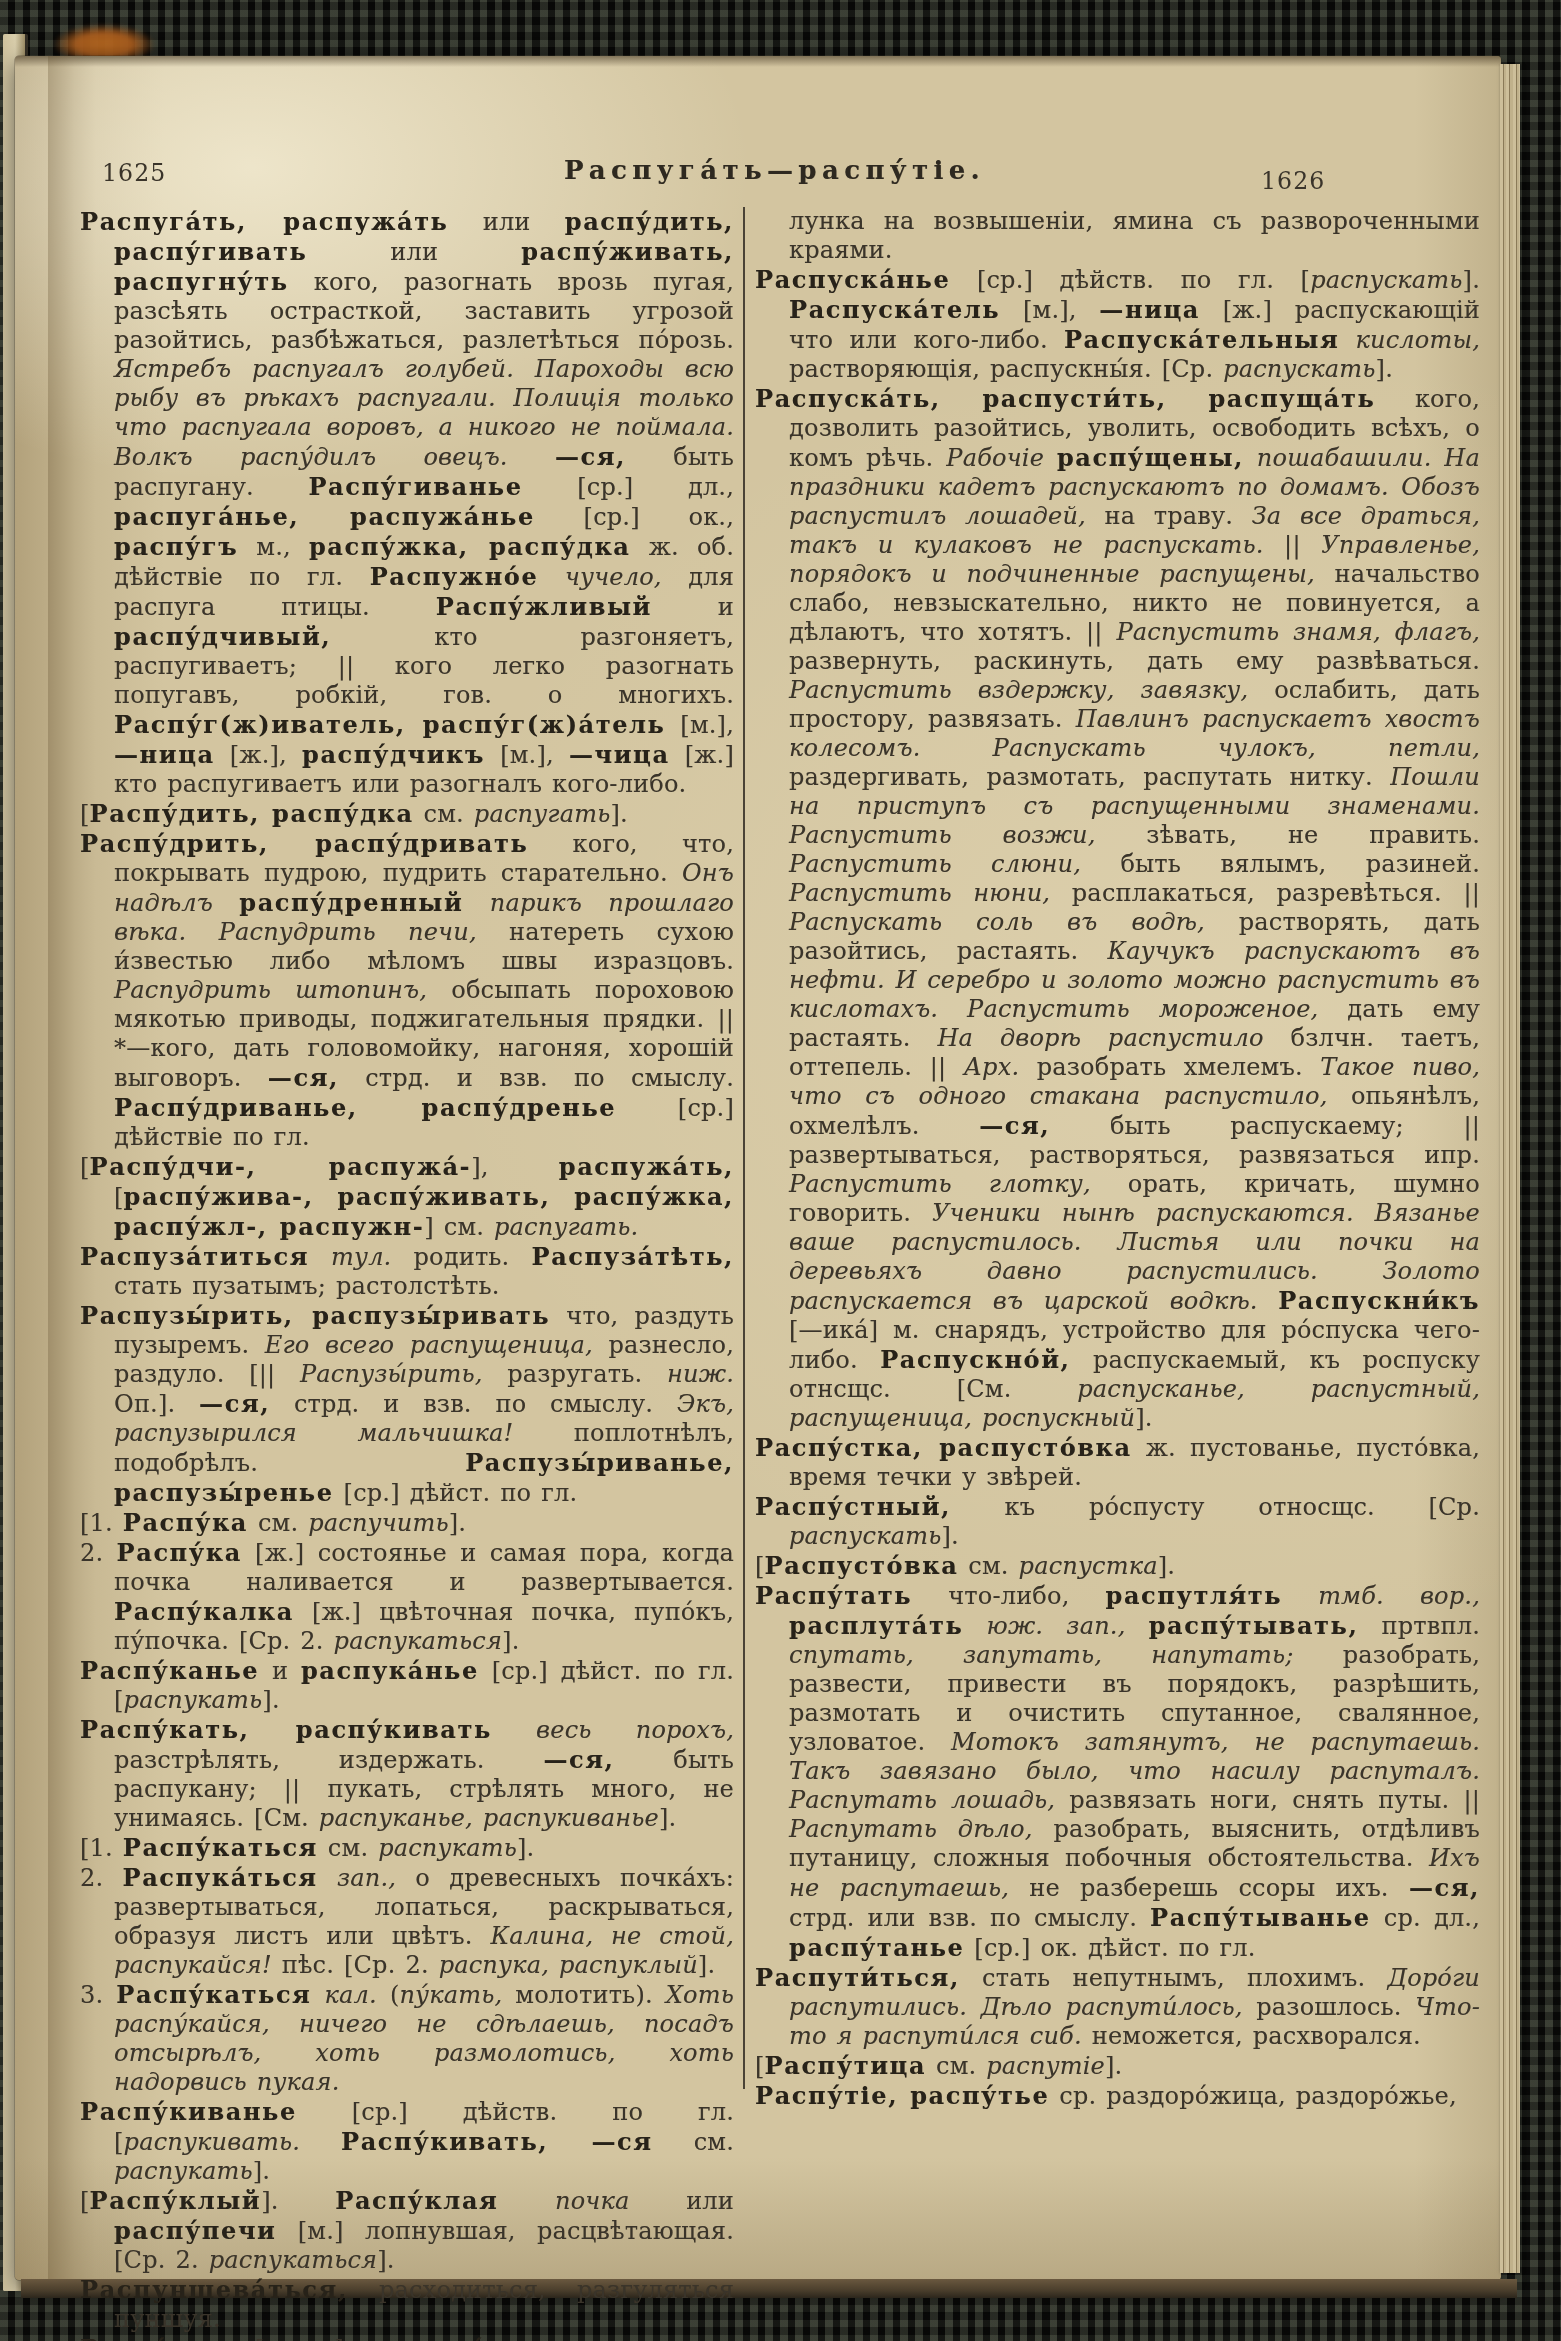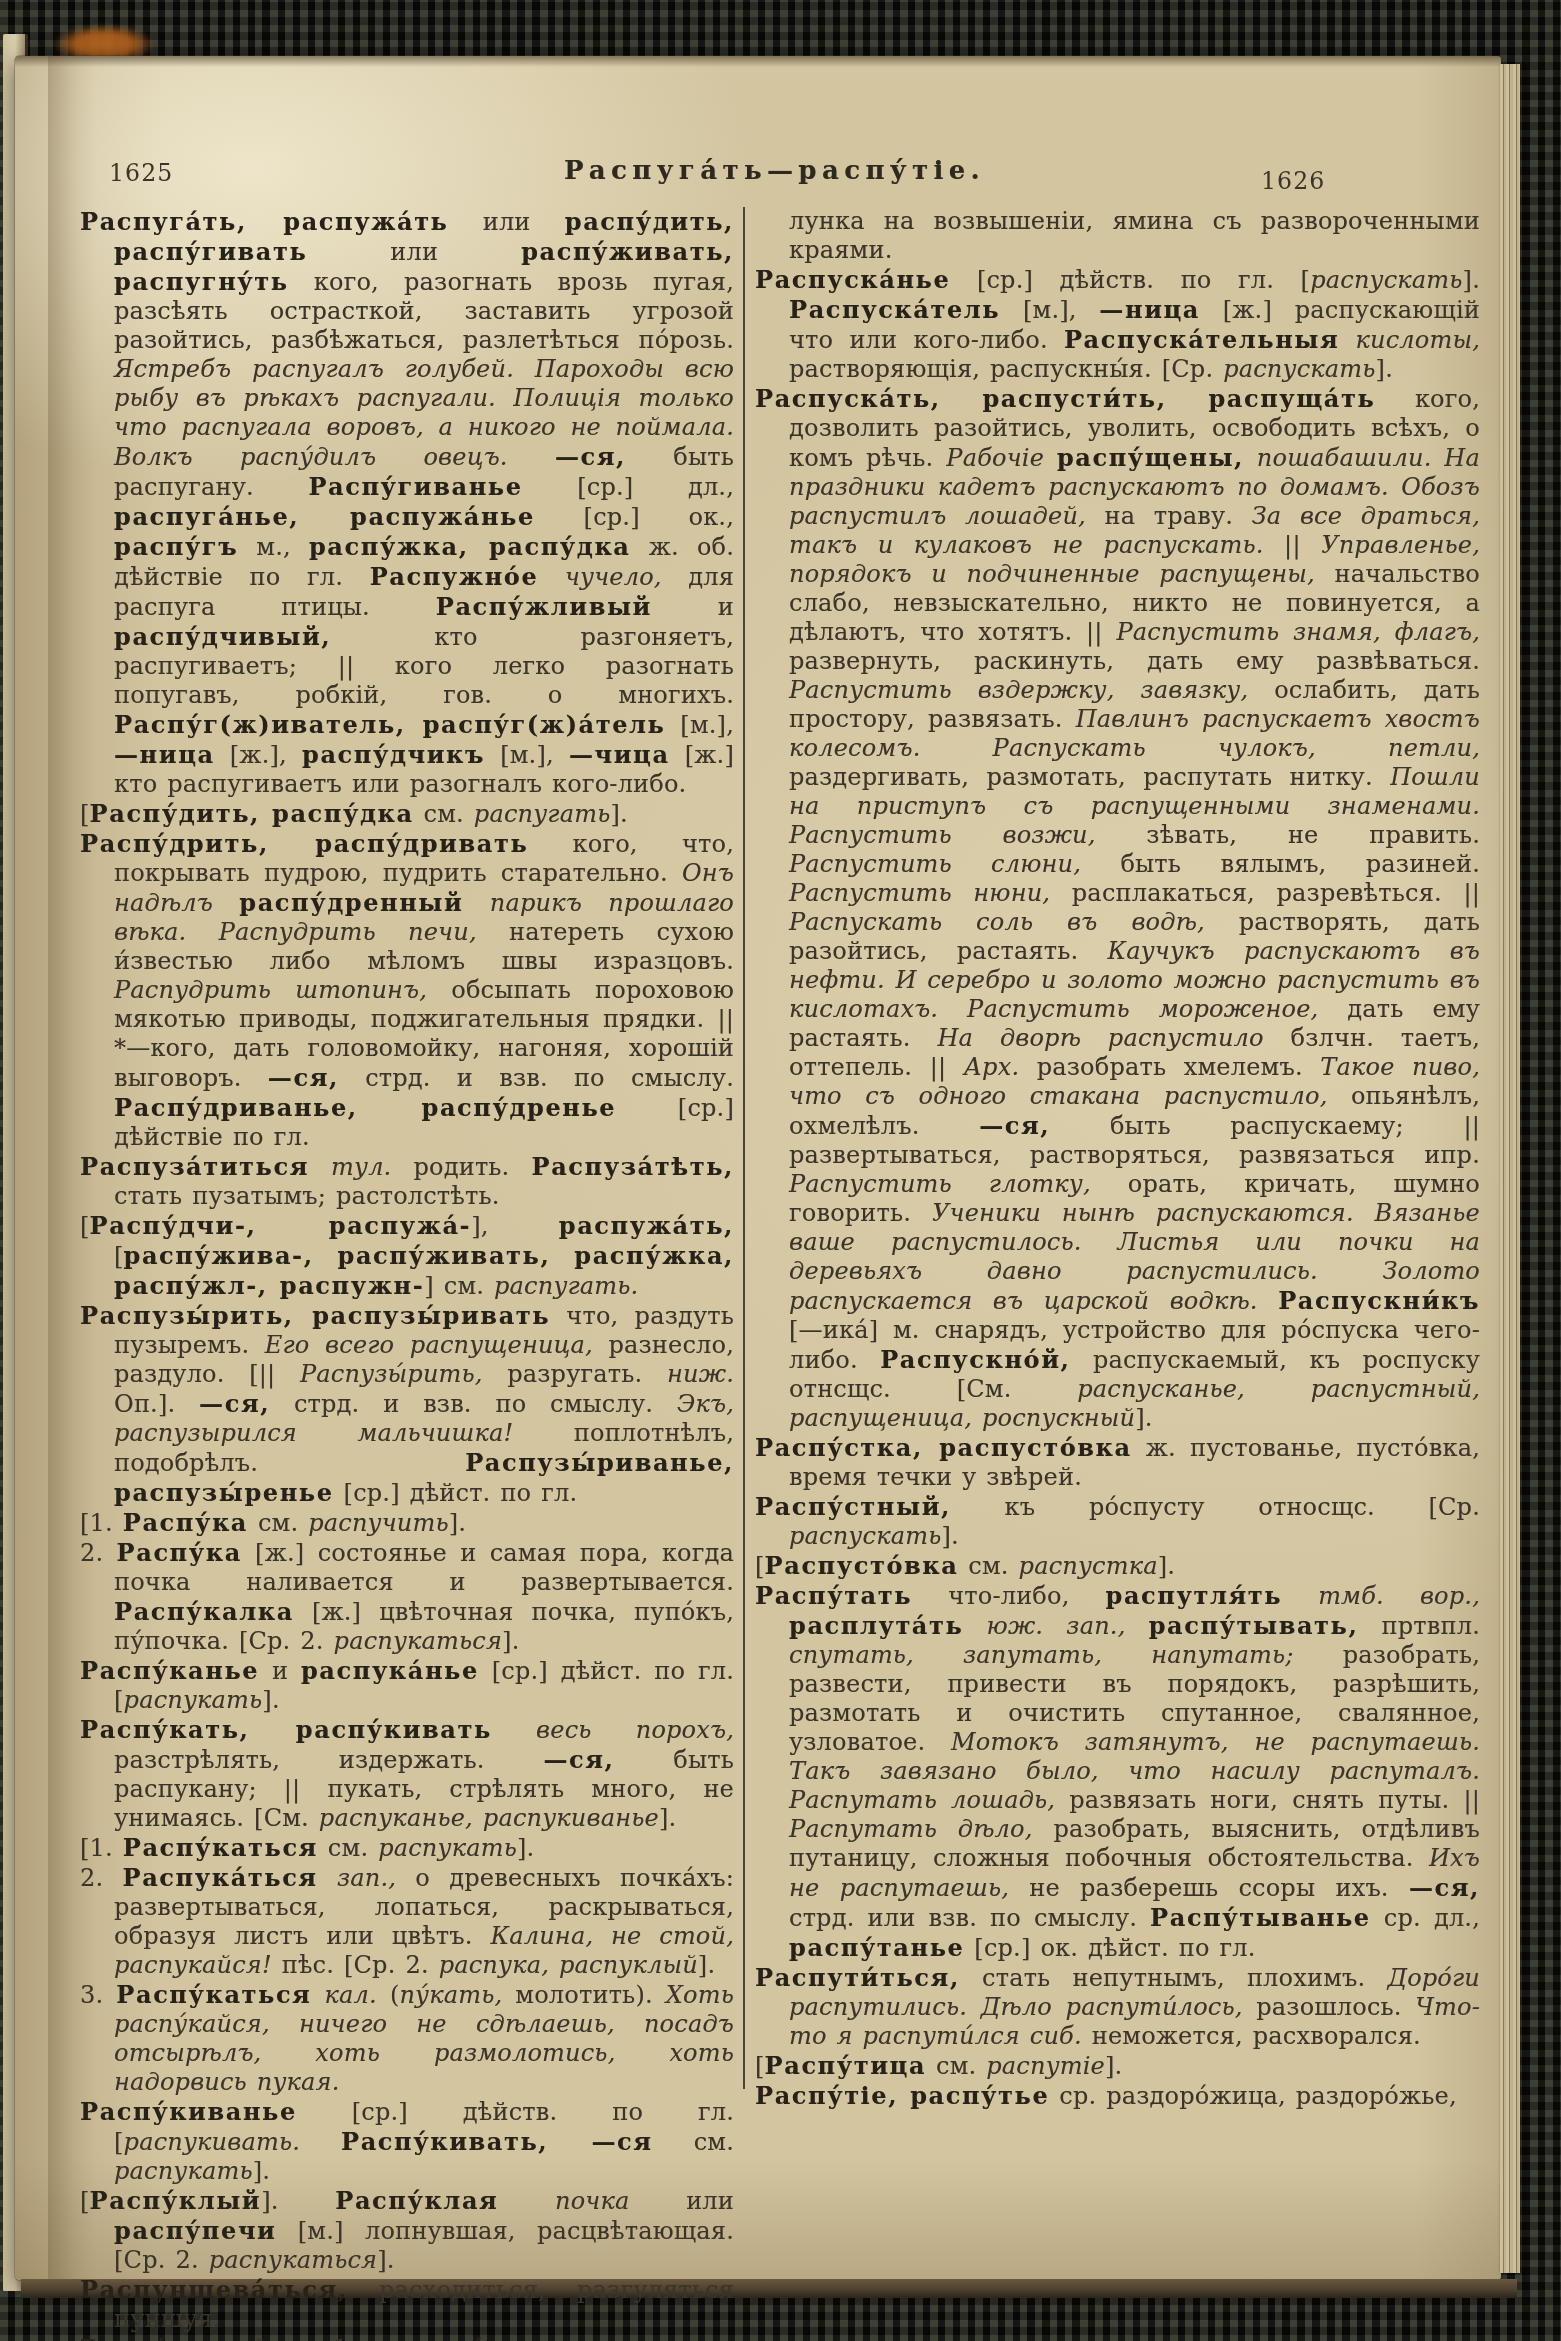--- a/index.html
+++ b/index.html
@@ -46,21 +46,21 @@
     background:linear-gradient(180deg,#6a583f 0,#4a3e2c 60%,#2c261c 100%);
   }
   .rust-stain{
     position:absolute;left:53px;top:23.6px;width:102px;height:41px;border-radius:50%;
     background:radial-gradient(closest-side,#b5671f 0%,#a85c1e 55%,rgba(140,75,25,0) 100%);
     filter:blur(2.1px);opacity:.95;
   }
   .pageno{
     position:absolute;top:159px;font-size:23.6px;color:#3a342a;letter-spacing:1.1px;
   }
-  .pageno-left{left:109px;}
+  .pageno-left{left:102px;}
   .pageno-right{left:1261px;margin-top:8px;}
   .running-head{
     position:absolute;top:155px;left:0;width:1517px;text-align:center;
     font-size:26px;font-weight:700;letter-spacing:5.4px;color:#2e2920;
     text-shadow:0.3px 0.4px 0.5px rgba(45,36,20,.35);
     margin-left:16px;
   }
   .divider{
     position:absolute;left:743px;top:207px;width:2.1px;height:1882px;background:#4a4336;
   }
@@ -91,22 +91,22 @@
   <div class="pageno pageno-left">1625</div>
   <div class="running-head">Распуга́ть—распу́тіе.</div>
   <div class="pageno pageno-right">1626</div>
 
   <div class="divider"></div>
 
   <div class="col col-left">
       <p class="entry"><b>Распуга́ть, распужа́ть</b> или <b>распу́дить, распу́гивать</b> или <b>распу́живать, распугну́ть</b> кого, разогнать врозь пугая, разсѣять острасткой, заставить угрозой разойтись, разбѣжаться, разлетѣться по́розь. <i>Ястребъ распугалъ голубей. Пароходы всю рыбу въ рѣкахъ распугали. Полиція только что распугала воровъ, а никого не поймала. Волкъ распу́дилъ овецъ.</i> <b>—ся,</b> быть распугану. <b>Распу́гиванье</b> [ср.] дл., <b>распуга́нье, распужа́нье</b> [ср.] ок., <b>распу́гъ</b> м., <b>распу́жка, распу́дка</b> ж. об. дѣйствіе по гл. <b>Распужно́е</b> <i>чучело,</i> для распуга птицы. <b>Распу́жливый</b> и <b>распу́дчивый,</b> кто разгоняетъ, распугиваетъ; || кого легко разогнать попугавъ, робкій, гов. о многихъ. <b>Распу́г(ж)иватель, распу́г(ж)а́тель</b> [м.], <b>—ница</b> [ж.], <b>распу́дчикъ</b> [м.], <b>—чица</b> [ж.] кто распугиваетъ или разогналъ кого-либо.</p>
       <p class="entry">[<b>Распу́дить, распу́дка</b> см. <i>распугать</i>].</p>
       <p class="entry"><b>Распу́дрить, распу́дривать</b> кого, что, покрывать пудрою, пудрить старательно. <i>Онъ надѣлъ</i> <b>распу́дренный</b> <i>парикъ прошлаго вѣка. Распудрить печи,</i> натереть сухою и́звестью либо мѣломъ швы изразцовъ. <i>Распудрить штопинъ,</i> обсыпать пороховою мякотью приводы, поджигательныя прядки. || *—кого, дать головомойку, нагоняя, хорошій выговоръ. <b>—ся,</b> стрд. и взв. по смыслу. <b>Распу́дриванье, распу́дренье</b> [ср.] дѣйствіе по гл.</p>
+      <p class="entry">[<b>Распу́дчи-, распужа́-</b>], <b>распужа́ть,</b> [<b>распу́жива-, распу́живать, распу́жка, распу́жл-, распужн-</b>] см. <i>распугать.</i></p>
       <p class="entry"><b>Распуза́титься</b> <i>тул.</i> родить. <b>Распуза́тѣть,</b> стать пузатымъ; растолстѣть.</p>
-      <p class="entry">[<b>Распу́дчи-, распужа́-</b>], <b>распужа́ть,</b> [<b>распу́жива-, распу́живать, распу́жка, распу́жл-, распужн-</b>] см. <i>распугать.</i></p>
       <p class="entry"><b>Распузы́рить, распузы́ривать</b> что, раздуть пузыремъ. <i>Его всего распущеница,</i> разнесло, раздуло. [|| <i>Распузы́рить,</i> разругать. <i>ниж.</i> Оп.]. <b>—ся,</b> стрд. и взв. по смыслу. <i>Экъ, распузырился мальчишка!</i> поплотнѣлъ, подобрѣлъ. <b>Распузы́риванье, распузы́ренье</b> [ср.] дѣйст. по гл.</p>
       <p class="entry">[1. <b>Распу́ка</b> см. <i>распучить</i>].</p>
       <p class="entry">2. <b>Распу́ка</b> [ж.] состоянье и самая пора, когда почка наливается и развертывается. <b>Распу́калка</b> [ж.] цвѣточная почка, пупо́къ, пу́почка. [Ср. 2. <i>распукаться</i>].</p>
       <p class="entry"><b>Распу́канье</b> и <b>распука́нье</b> [ср.] дѣйст. по гл. [<i>распукать</i>].</p>
       <p class="entry"><b>Распу́кать, распу́кивать</b> <i>весь порохъ,</i> разстрѣлять, издержать. <b>—ся,</b> быть распукану; || пукать, стрѣлять много, не унимаясь. [См. <i>распуканье, распукиванье</i>].</p>
       <p class="entry">[1. <b>Распу́каться</b> см. <i>распукать</i>].</p>
       <p class="entry">2. <b>Распука́ться</b> <i>зап.,</i> о древесныхъ почка́хъ: развертываться, лопаться, раскрываться, образуя листъ или цвѣтъ. <i>Калина, не стой, распукайся!</i> пѣс. [Ср. 2. <i>распука, распуклый</i>].</p>
       <p class="entry">3. <b>Распу́каться</b> <i>кал.</i> (<i>пу́кать,</i> молотить). <i>Хоть распу́кайся, ничего не сдѣлаешь, посадъ отсырѣлъ, хоть размолотись, хоть надорвись пукая.</i></p>
       <p class="entry"><b>Распу́киванье</b> [ср.] дѣйств. по гл. [<i>распукивать.</i> <b>Распу́кивать, —ся</b> см. <i>распукать</i>].</p>
       <p class="entry">[<b>Распу́клый</b>]. <b>Распу́клая</b> <i>почка</i> или <b>распу́печи</b> [м.] лопнувшая, расцвѣтающая. [Ср. 2. <i>распукаться</i>].</p>

